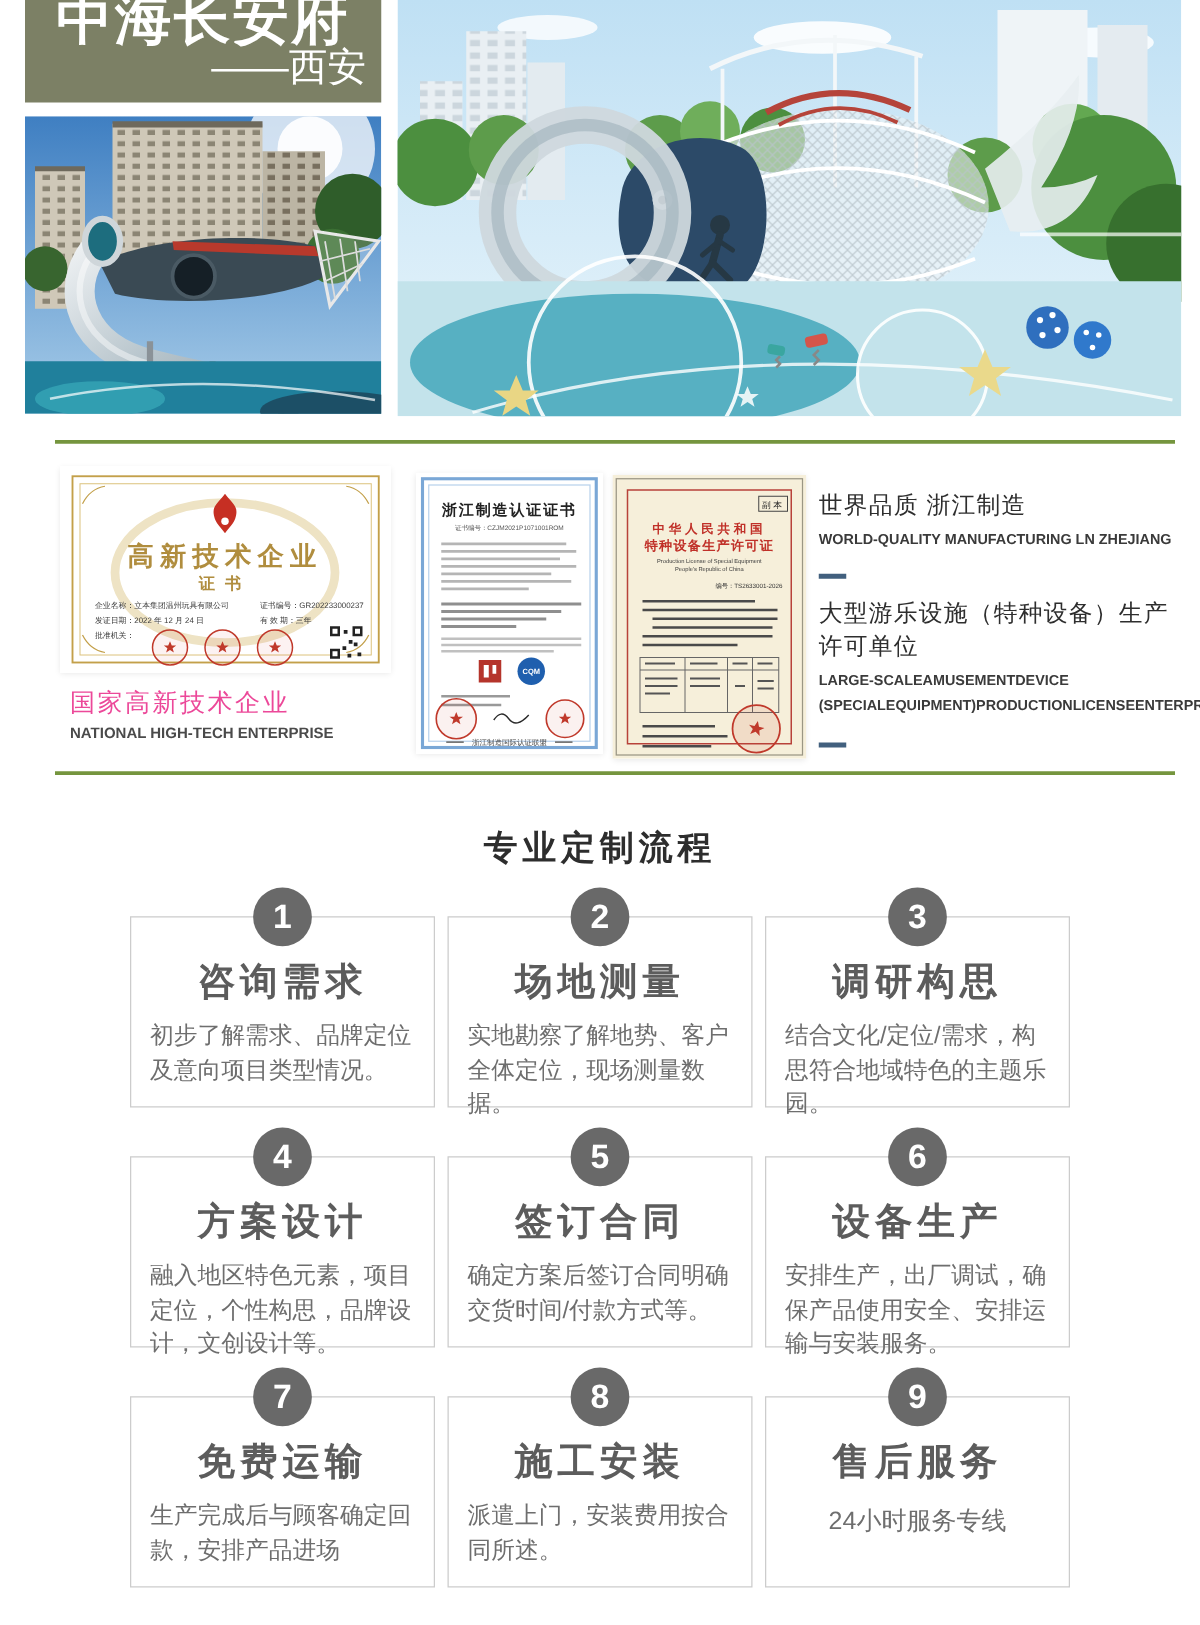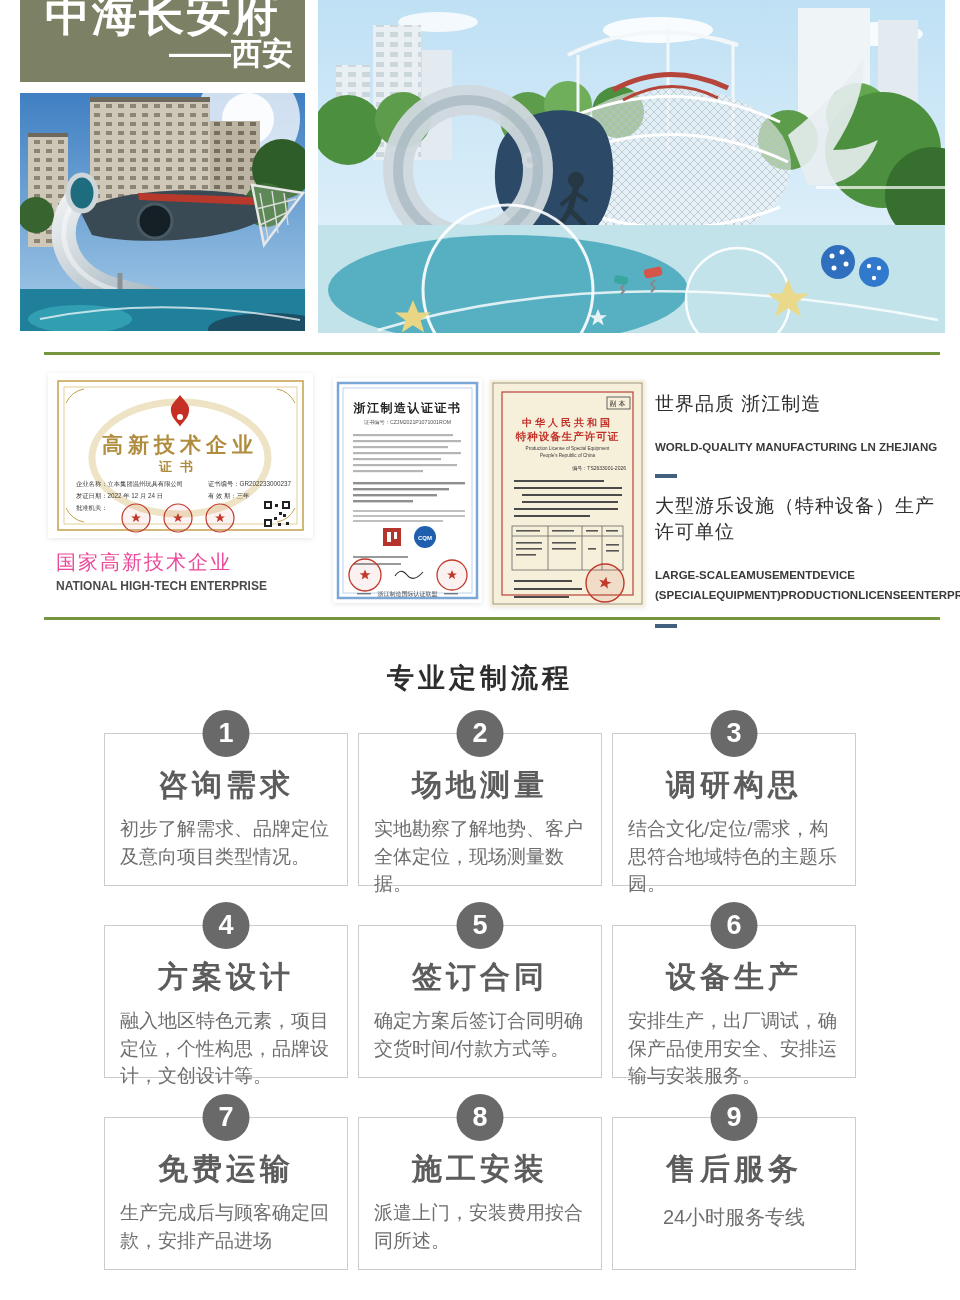--- a/index.html
+++ b/index.html
@@ -6,40 +6,40 @@
   .page { position:relative; width:960px; height:1300px; background:#fff; overflow:hidden;
           font-family:"Liberation Sans","DejaVu Sans",sans-serif; }
   svg { display:block; }
   svg text { font-family:"Liberation Sans","DejaVu Sans",sans-serif; }
 
   
   .banner { position:absolute; left:20px; top:0; width:285px; height:82px;
             background:#7c8065; overflow:hidden; color:#fff; }
   .banner-title { position:absolute; top:-15px; left:0; right:0; text-align:center;
                   font-size:45px; font-weight:bold; letter-spacing:2px; white-space:nowrap; }
-  .banner-sub { position:absolute; top:33px; right:12px; font-size:31px; font-weight:bold;text-align:center; }
+  .banner-sub { position:absolute; top:33px; right:12px; font-size:31px; font-weight:normal;text-align:center; }
 
   
   .photo-left  { position:absolute; left:20px;  top:93px; width:285px; height:238px; }
   .photo-right { position:absolute; left:318px; top:0;    width:627px; height:333px; }
 
   
   .divider { position:absolute; left:44px; width:896px; height:3px; background:#75953e; }
   .divider-1 { top:352px; } .divider-2 { top:617px; }
 
   
   .cert1 { position:absolute; left:48px;  top:373px; width:265px; height:165px; box-shadow:0 1px 5px rgba(0,0,0,.10); }
   .cert2 { position:absolute; left:333px; top:378px; width:149px; height:225px; box-shadow:0 1px 5px rgba(0,0,0,.10); }
   .cert3 { position:absolute; left:490px; top:380px; width:155px; height:227px; box-shadow:0 1px 5px rgba(0,0,0,.10); }
   .cert-caption-cn { position:absolute; left:56px; top:549px; font-size:20px; color:#ec4899; letter-spacing:2px; }
   .cert-caption-en { position:absolute; left:56px; top:579px; font-size:12px; font-weight:bold; color:#4a4a4a; }
 
   .quality-block { position:absolute; left:655px; top:391px; width:292px; }
   .q-cn { font-size:19px; color:#2e2e2e; letter-spacing:1px; margin:0; font-weight:500; }
-  .q-en { font-size:11.5px; font-weight:bold; color:#3a3a3a; margin:22px 0 0; line-height:1.55; }
+  .q-en { font-size:11.5px; font-weight:bold; color:#3a3a3a; margin:7px 0 0; line-height:1.55; }
   .q-dash { width:22px; height:4px; background:#42607e; margin:17px 0 15px; }
 
   
   .process-title { position:absolute; top:660px; left:0; width:100%; text-align:center;
                    font-size:27px; color:#2d2d2d; letter-spacing:4px; font-weight:600; }
   .step-card { position:absolute; width:244px; height:153px; border:1px solid #cccccc;
                background:#fff; box-sizing:border-box; }
   .step-badge { position:absolute; left:50%; top:-24px; transform:translateX(-50%);
                 width:47px; height:47px; border-radius:50%; background:#696969; color:#fff;
                 font-size:27px; font-weight:bold; display:flex; align-items:center; justify-content:center; }

